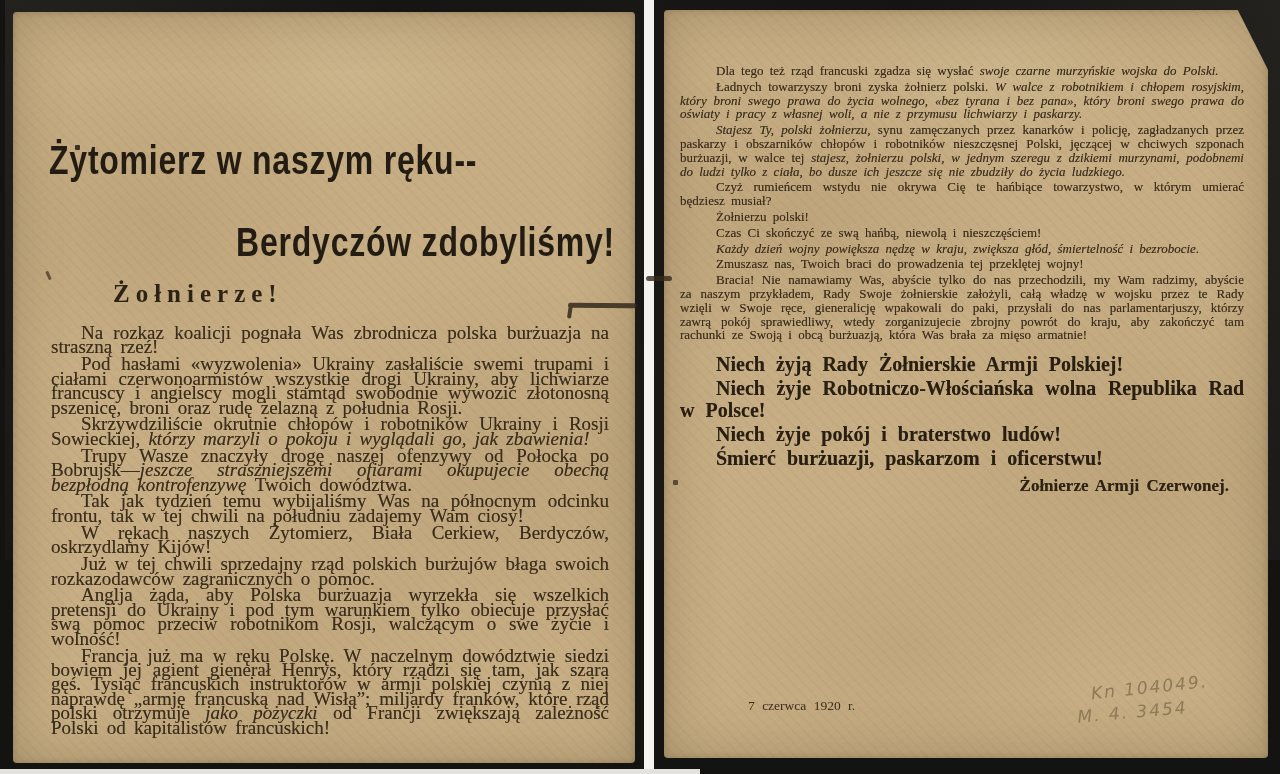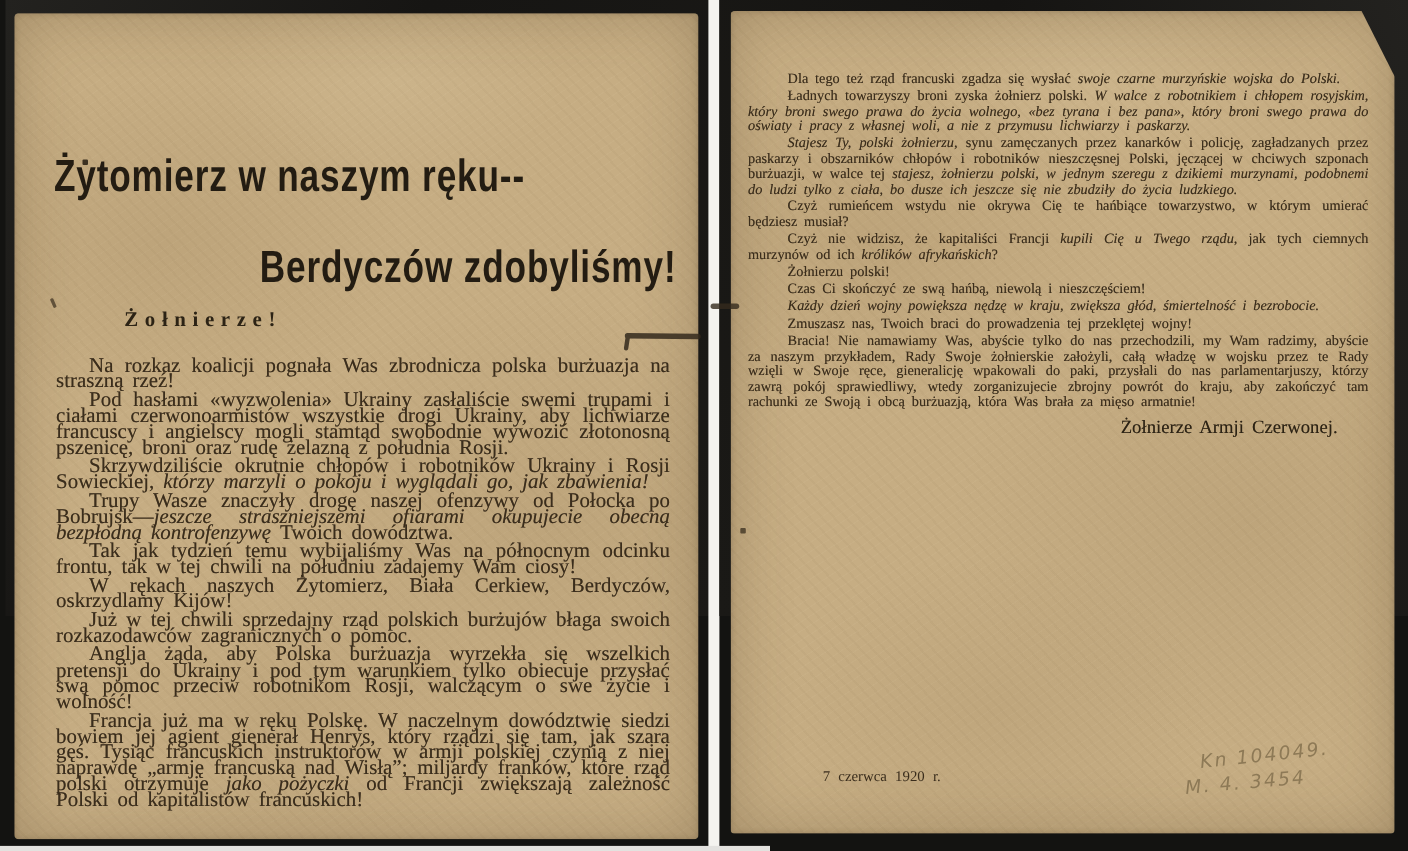--- a/index.html
+++ b/index.html
@@ -31,35 +31,35 @@
   .paper-right{left:10px;top:10px;width:604px;height:748px;
     clip-path:polygon(0 0, 95% 0, 100% 8%, 100% 100%, 0 100%);}
   
   .headline{position:absolute;left:36px;top:128px;width:566px;margin:0;
     font-family:"Liberation Sans",sans-serif;font-weight:bold;color:#231c12;
     line-height:1.0;}
   .hl-line{display:block;font-size:41px;letter-spacing:1px;white-space:nowrap;}
   .hl1{transform:scaleX(.78);transform-origin:left center;}
   .hl2{text-align:right;transform:scaleX(.78);transform-origin:right center;margin-top:41px;}
   .salutation{position:absolute;left:100px;top:268px;
-    font-size:19px;font-weight:bold;letter-spacing:6px;color:#2c2315;}
+    font-size:25px;font-weight:bold;letter-spacing:6px;color:#2c2315;}
   .body-col{position:absolute;text-align:justify;color:#3a2d1c;
     text-shadow:0 0 .5px rgba(58,44,26,.55);}
   .body-left{left:38px;top:314px;width:558px;font-size:19px;line-height:14.4px;word-spacing:3.5px;}
   .body-col p{margin:0 0 2.5px 0;text-indent:30px;}
   .it{font-style:italic;}
   
   .body-right{left:16px;top:54px;width:564px;font-size:13px;line-height:13.8px;word-spacing:3px;}
   .body-right p{margin:0 0 2px 0;text-indent:36px;}
   .slogans{margin-top:11px;}
   .slogan{font-size:20px;font-weight:bold;line-height:22px;color:#281f12;
     word-spacing:6px;margin:0 0 9px 0;text-indent:40px;text-align:justify;
     text-shadow:0 0 .5px rgba(40,31,18,.5);}
-  .signature{margin-top:10px;margin-right:28px;text-align:right;
-    font-size:17px;font-weight:normal;color:#2c2315;word-spacing:3px;}
+  .signature{margin-top:10px;margin-right:15px;text-align:right;
+    font-size:17px;font-weight:bold;color:#2c2315;word-spacing:3px;}
   .dateline{position:absolute;left:84px;top:688px;font-size:13.5px;color:#3a2d1c;word-spacing:4px;}
   .handwriting{position:absolute;right:58px;top:666px;transform:rotate(-6deg);
     font-family:"DejaVu Sans",sans-serif;font-style:italic;font-size:17px;
     color:#84714f;opacity:.85;letter-spacing:2px;line-height:23px;}
   .hw2{transform:translateX(-16px) rotate(1deg);}
   
   .ink-line-left{position:absolute;left:555px;top:291px;width:69px;height:5px;
     background:#342a1d;border-radius:3px;transform:rotate(.6deg);opacity:.85;}
   .ink-line-left::before{content:"";position:absolute;left:0;top:2px;width:4px;height:14px;
     background:#342a1d;border-radius:2px;transform:rotate(8deg);}
@@ -102,26 +102,31 @@
 <div class="scan scan-right">
   <div class="ink-line-right"></div>
   <div class="paper paper-right">
     <div class="speck speck-dot-r"></div>
     <div class="body-col body-right">
       <div>
           <p><span>Dla tego też rząd francuski zgadza się wysłać </span><span class="it">swoje czarne murzyńskie wojska do Polski.</span></p>
           <p><span>Ładnych towarzyszy broni zyska żołnierz polski. </span><span class="it">W walce z robotnikiem i chłopem rosyjskim, który broni swego prawa do życia wolnego, «bez tyrana i bez pana», który broni swego prawa do oświaty i pracy z własnej woli, a nie z przymusu lichwiarzy i paskarzy.</span></p>
           <p><span class="it">Stajesz Ty, polski żołnierzu</span><span>, synu zamęczanych przez kanarków i policję, zagładzanych przez paskarzy i obszarników chłopów i robotników nieszczęsnej Polski, jęczącej w chciwych szponach burżuazji, w walce tej </span><span class="it">stajesz, żołnierzu polski, w jednym szeregu z dzikiemi murzynami, podobnemi do ludzi tylko z ciała, bo dusze ich jeszcze się nie zbudziły do życia ludzkiego.</span></p>
           <p><span>Czyż rumieńcem wstydu nie okrywa Cię te hańbiące towarzystwo, w którym umierać będziesz musiał?</span></p>
-          <p><span>Czyż nie widzisz, że kapitaliści Francji </span><span class="it">kupili Cię u Twego rządu</span><span>, jak tych ciemnych murzynów od ich </span><span class="it">królików afrykańskich</span><span>?</span></p>
           <p><span>Żołnierzu polski!</span></p>
           <p><span>Czas Ci skończyć ze swą hańbą, niewolą i nieszczęściem!</span></p>
           <p><span class="it">Każdy dzień wojny powiększa nędzę w kraju, zwiększa głód, śmiertelność i bezrobocie.</span></p>
           <p><span>Zmuszasz nas, Twoich braci do prowadzenia tej przeklętej wojny!</span></p>
           <p><span>Bracia! Nie namawiamy Was, abyście tylko do nas przechodzili, my Wam radzimy, abyście za naszym przykładem, Rady Swoje żołnierskie założyli, całą władzę w wojsku przez te Rady wzięli w Swoje ręce, gieneralicję wpakowali do paki, przysłali do nas parlamentarjuszy, którzy zawrą pokój sprawiedliwy, wtedy zorganizujecie zbrojny powrót do kraju, aby zakończyć tam rachunki ze Swoją i obcą burżuazją, która Was brała za mięso armatnie!</span></p>
+        </div>
+      <div class="slogans">
+          <p class="slogan">Niech żyją Rady Żołnierskie Armji Polskiej!</p>
+          <p class="slogan">Niech żyje Robotniczo-Włościańska wolna Republika Rad w Polsce!</p>
+          <p class="slogan">Niech żyje pokój i braterstwo ludów!</p>
+          <p class="slogan">Śmierć burżuazji, paskarzom i oficerstwu!</p>
         </div>
       <div class="signature">Żołnierze Armji Czerwonej.</div>
     </div>
     <div class="dateline">7 czerwca 1920 r.</div>
     <div class="handwriting">
       <div class="hw1">Kn 104049.</div>
       <div class="hw2">M. 4. 3454</div>
     </div>
   </div>
 </div>

